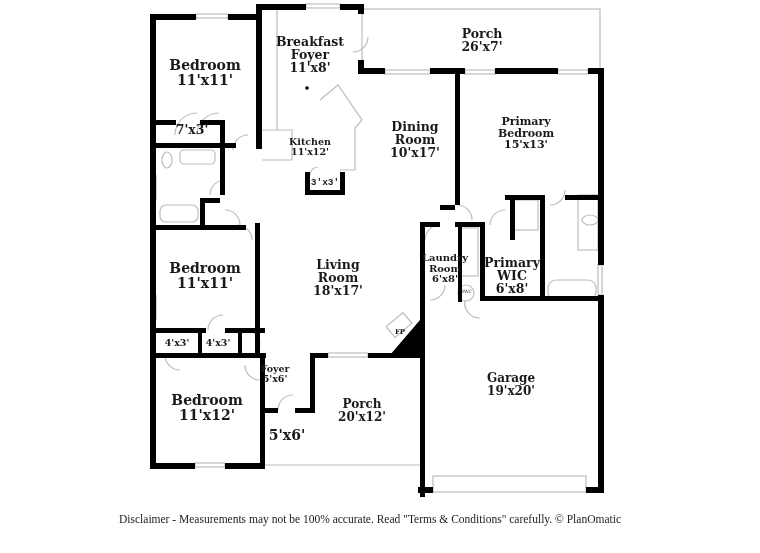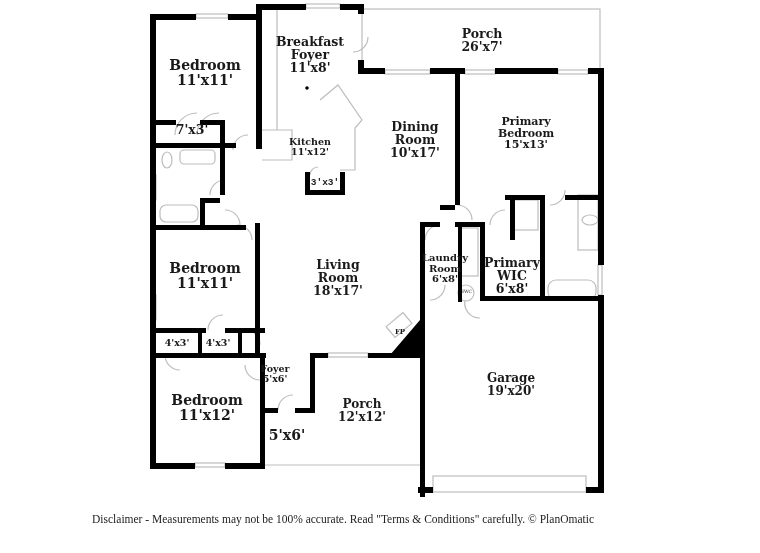--- a/index.html
+++ b/index.html
@@ -7,21 +7,21 @@
          font-family: "DejaVu Serif", "Liberation Serif", serif; color: #111; }
   #plan { position: absolute; left: 0; top: 0; width: 760px; height: 553px; }
   .label { position: absolute; text-align: center; font-weight: bold; line-height: 1.05;
            font-family: "DejaVu Serif", "Liberation Serif", serif; color: #1a1a1a; transform: translateX(-50%); white-space: nowrap; }
   .label span { display: block; }
   .lg { font-size: 14px; }
   .md { font-size: 12.5px; }
   .sm { font-size: 9.5px; }
   .xs { font-size: 10px; }
   .xl { font-size: 12px; }
-  .disclaimer { position: absolute; left: 92px; top: 513px; font-size: 11.5px;
+  .disclaimer { position: absolute; left: 119px; top: 513px; font-size: 11.5px;
                 font-family: "Liberation Serif", "DejaVu Serif", serif; color: #222; white-space: nowrap; }
 </style>
 </head>
 <body>
 
 <svg id="plan" viewBox="0 0 760 553" xmlns="http://www.w3.org/2000/svg">
 
   <g fill="none" stroke="#bdbdbd" stroke-width="1.2">
 
     <rect x="362" y="9" width="238" height="63"></rect>
@@ -208,21 +208,21 @@
 </div>
 <div class="label lg" style="left:207px; top:393px;">
   <span>Bedroom</span>
   <span>11'x12'</span>
 </div>
 <div class="label lg" style="left:287px; top:428px;">
   <span>5'x6'</span>
 </div>
 <div class="label xl" style="left:362px; top:398px;">
   <span>Porch</span>
-  <span>12'x12'</span>
+  <span>20'x12'</span>
 </div>
 <div class="label xl" style="left:511px; top:372px;">
   <span>Garage</span>
   <span>19'x20'</span>
 </div>
 
 <div class="label" style="left:400px; top:328px; font-size:7px; font-weight:bold;">FP</div>
 <div class="label" style="left:466px; top:290px; font-size:4.5px; font-weight:normal;">HWC</div>
 
 <div class="disclaimer">Disclaimer - Measurements may not be 100% accurate. Read "Terms &amp; Conditions" carefully. © PlanOmatic</div>

